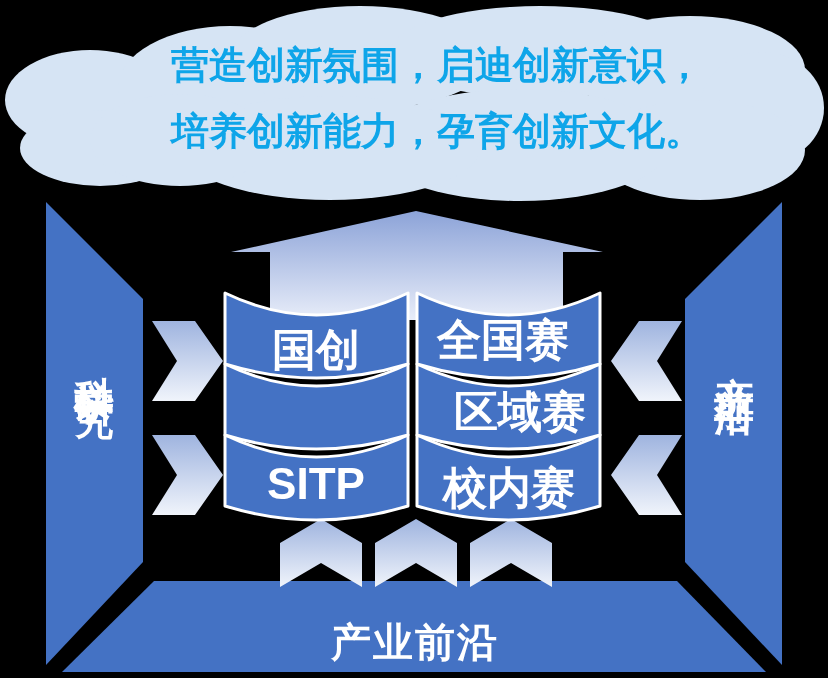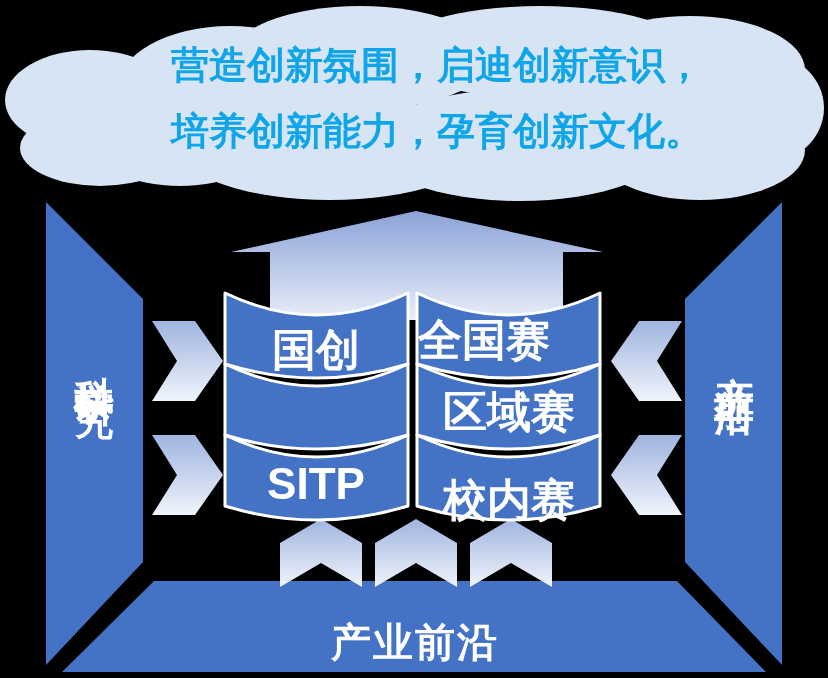--- a/index.html
+++ b/index.html
@@ -105,21 +105,21 @@
       <path d="M225,293 Q316.5,337 408,293 L408,364 Q316.5,392 225,364 Z"></path>
       <path d="M417,293 Q508.5,337 600,293 L600,364 Q508.5,392 417,364 Z"></path>
     </g>
   </svg>
 
   <div class="label cloud-text" style="left:437px;top:40px;">营造创新氛围，启迪创新意识，</div>
   <div class="label cloud-text" style="left:437px;top:106px;text-align:right;">培养创新能力，孕育创新文化。</div>
 
   <div class="label cyl-label" style="left:316px;top:350px;">国创</div>
   <div class="label cyl-label" style="left:316px;top:484px;text-align:center;">SITP</div>
-  <div class="label cyl-label" style="left:484px;top:340px;">全国赛</div>
-  <div class="label cyl-label" style="left:509px;top:412px;">区域赛</div>
-  <div class="label cyl-label" style="left:509px;top:500px;">校内赛</div>
+  <div class="label cyl-label" style="left:503px;top:340px;">全国赛</div>
+  <div class="label cyl-label" style="left:520px;top:412px;">区域赛</div>
+  <div class="label cyl-label" style="left:509px;top:488px;">校内赛</div>
 
   <div class="label v-label" style="left:95px;top:344px;">科学研究</div>
   <div class="label v-label" style="left:735px;top:344px;">产业前沿</div>
   <div class="label bottom-label" style="left:415px;top:615px;">产业前沿</div>
 
 </div>
 
 </body></html>

